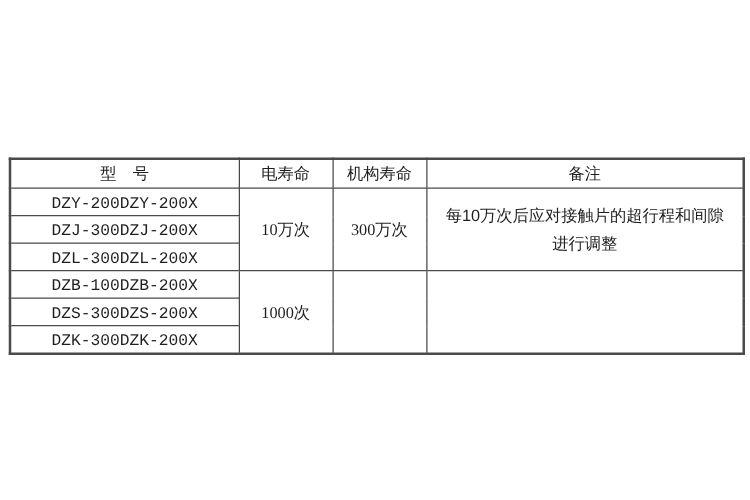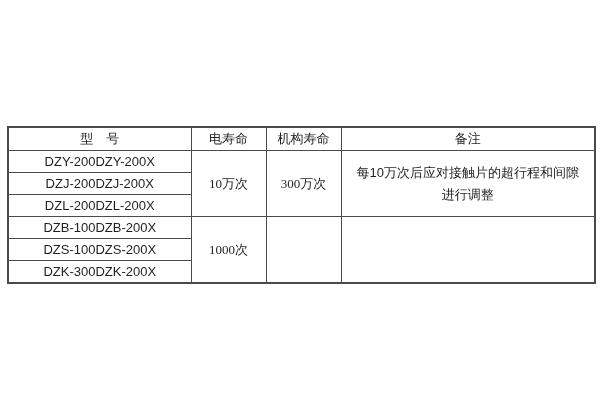--- a/index.html
+++ b/index.html
@@ -37,20 +37,21 @@
     text-align: center;
     color: #1f1f1f;
     background: #ffffff;
   }
   tr.hdr td { height: 22px; }
   tr.datarow td { height: 21px; }
   .model-pair {
     display: inline-flex;
     justify-content: center;
     white-space: nowrap;
+    font-family: Liberation Mono, monospace;
   }
   td.remark-cell {
     text-align: left;
     vertical-align: top;
     padding: 7px 8px 0 20px;
     line-height: 22px;
   }
   td.life-cell { text-align: center; font-family: Liberation Serif, serif; }
 </style>
 </head>
@@ -82,49 +83,49 @@
         <td class="life-cell" rowspan="3">10万次</td>
         <td class="life-cell" rowspan="3">300万次</td>
         <td class="remark-cell" rowspan="3">
           <div>每10万次后应对接触片的超行程和间隙</div>
           <div>进行调整</div>
         </td>
       </tr>
       <tr class="datarow">
         <td>
           <span class="model-pair">
-            <span>DZJ-200</span>
+            <span>DZJ-300</span>
             <span>DZJ-200X</span>
           </span>
         </td>
       </tr>
       <tr class="datarow">
         <td>
           <span class="model-pair">
-            <span>DZL-200</span>
+            <span>DZL-300</span>
             <span>DZL-200X</span>
           </span>
         </td>
       </tr>
 
       <tr class="datarow">
         <td>
           <span class="model-pair">
             <span>DZB-100</span>
             <span>DZB-200X</span>
           </span>
         </td>
         <td class="life-cell" rowspan="3">1000次</td>
         <td class="life-cell" rowspan="3"></td>
         <td class="remark-cell" rowspan="3"></td>
       </tr>
       <tr class="datarow">
         <td>
           <span class="model-pair">
-            <span>DZS-100</span>
+            <span>DZS-300</span>
             <span>DZS-200X</span>
           </span>
         </td>
       </tr>
       <tr class="datarow">
         <td>
           <span class="model-pair">
             <span>DZK-300</span>
             <span>DZK-200X</span>
           </span>

